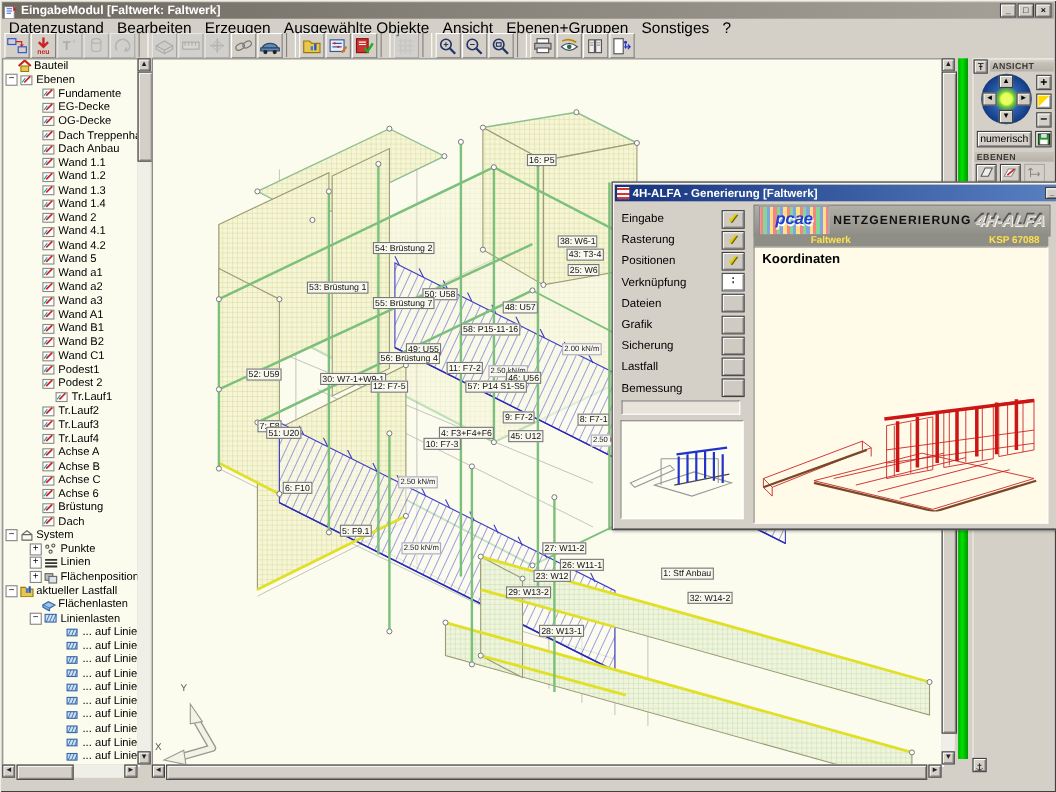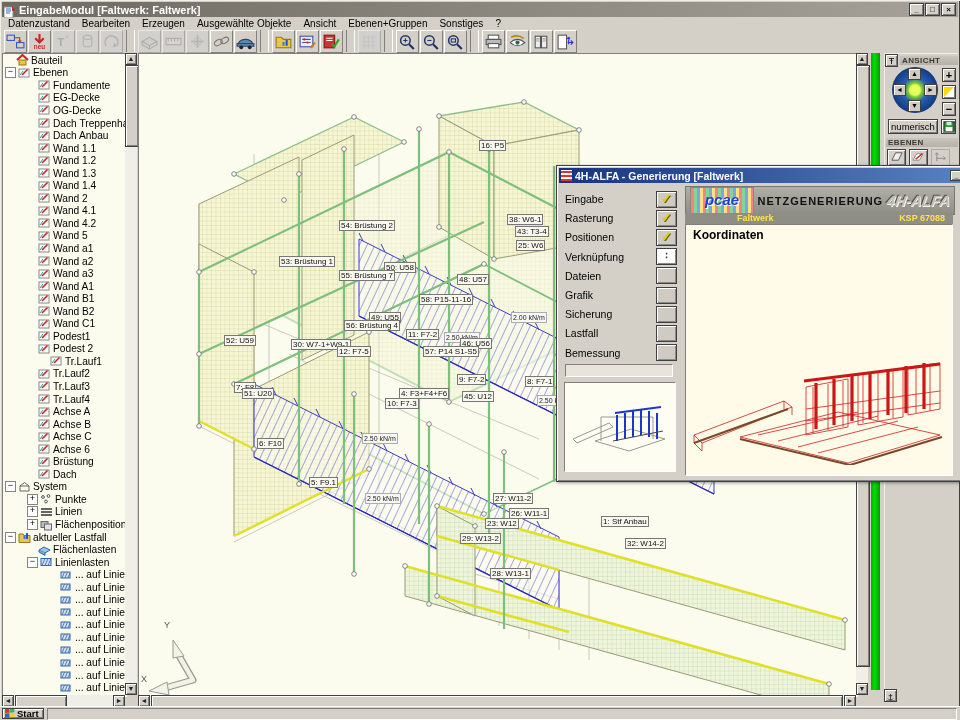--- a/index.html
+++ b/index.html
@@ -9,21 +9,21 @@
   
   .titlebar{position:absolute;left:2px;top:2px;right:2px;height:15px;
     background:linear-gradient(90deg,#6e6a62,#a6a299);display:flex;align-items:center;padding:0 2px;}
   .wicon{width:12px;height:12px;margin-right:3px;flex:0 0 auto;}
   .wtitle{color:#fff;font-size:11px;font-weight:bold;flex:1;white-space:nowrap;overflow:hidden;}
   .wbtns{display:flex;gap:1px;}
   .wb{width:15px;height:13px;background:#d4d0c8;border:1px solid #404040;
     box-shadow:inset 1px 1px 0 #fff,inset -1px -1px 0 #808080;
     font-size:8px;line-height:11px;text-align:center;font-weight:bold;padding:0;}
   
-  .menubar{position:absolute;left:2px;top:17px;right:4px;height:12px;display:flex;align-items:center;font-size:10px;}
+  .menubar{position:absolute;left:2px;top:17px;right:4px;height:12px;display:flex;align-items:flex-start;font-size:14px;}
   .mitem{padding:0 6px;white-space:nowrap;}
   .toolbar{position:absolute;left:2px;top:29px;right:2px;height:24px;display:flex;align-items:center;padding-left:2px;}
   .tbtn{width:23px;height:23px;background:#d4d0c8;border:1px solid #808080;border-color:#fff #808080 #808080 #fff;
     padding:1px;margin-right:1px;}
   .tbtn svg{width:100%;height:100%;}
   .tbtn.off{opacity:.5;filter:grayscale(1);}
   .tsep{width:7px;height:22px;display:inline-block;border-left:1px solid #808080;border-right:1px solid #fff;margin:0 3px 0 2px;}
   
   .treepanel{position:absolute;left:2px;top:53px;width:123px;height:642px;background:#fbfbee;
     border:1px solid #808080;border-color:#808080 #fff #fff #808080;overflow:hidden;}
@@ -1007,26 +1007,14 @@
           <path d="M116 64 L252 47"></path>
           <path d="M128 66 V112 M146 62 V108 M164 58 V104 M182 55 V102 M200 52 V98 M218 49 V96 M236 46 V92"></path>
         </g>
         <g stroke="#7a4828" stroke-width="2" fill="none">
           <path d="M6 126 L100 92 M52 122 L162 148 L254 120"></path>
         </g>
       </svg>
     </div>
   </div>
 
-  <div class="taskbar">
-    <button class="startbtn">
-      <svg viewBox="0 0 10 9">
-          <rect x="0" y="0" width="4.5" height="4" fill="#d33" transform="skewY(-4)"></rect>
-          <rect x="5" y="0" width="4.5" height="4" fill="#3b5" transform="skewY(-4)"></rect>
-          <rect x="0" y="4.6" width="4.5" height="4" fill="#36c" transform="skewY(-4)"></rect>
-          <rect x="5" y="4.6" width="4.5" height="4" fill="#fc3" transform="skewY(-4)"></rect>
-        </svg>
-      <span>Start</span>
-    </button>
-    <div class="tray"></div>
-  </div>
 
 </div>
 
 </body></html>

